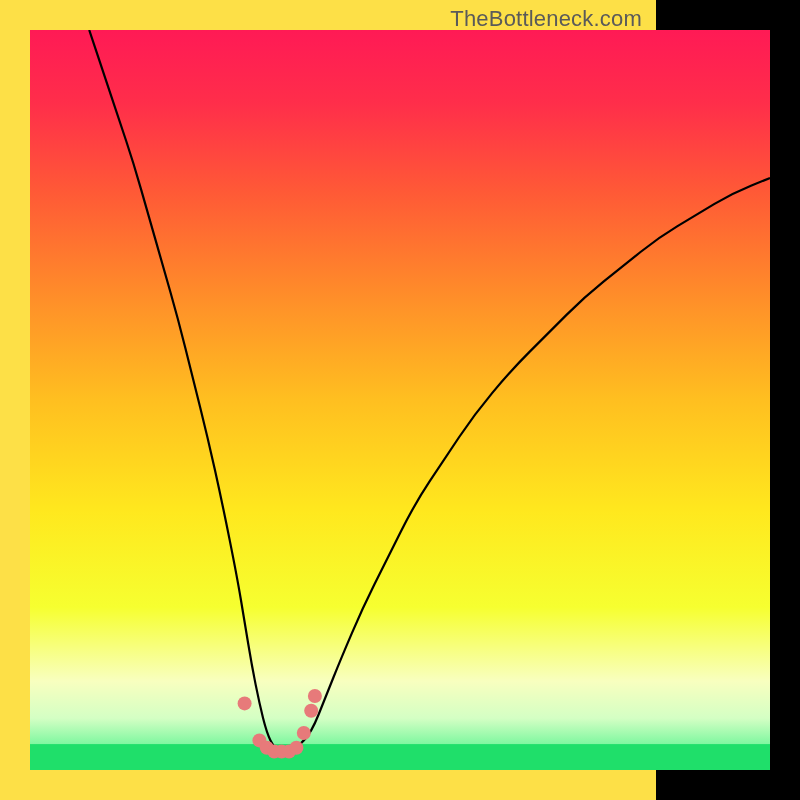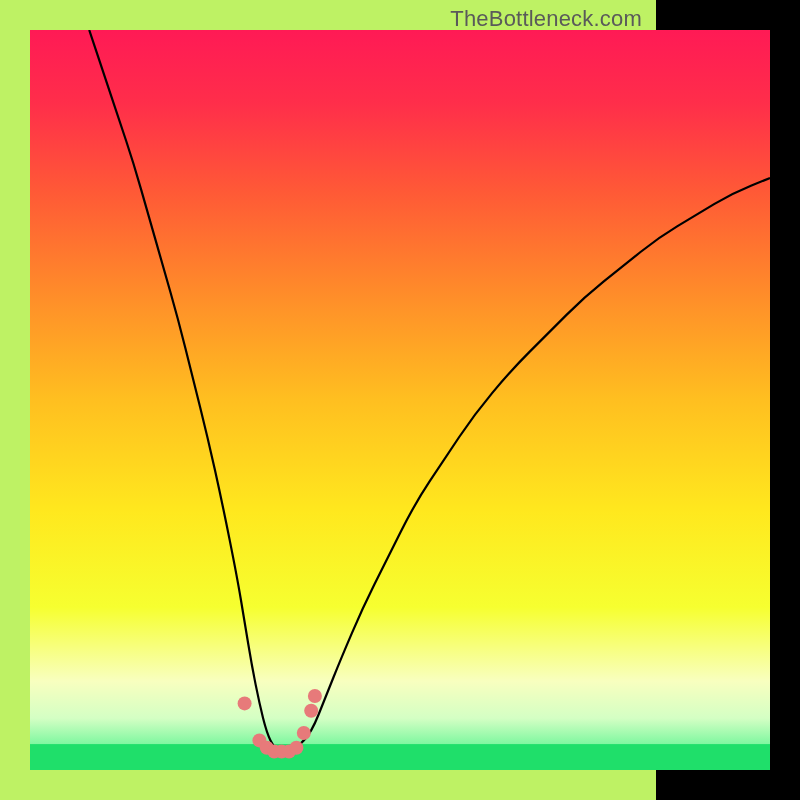--- a/index.html
+++ b/index.html
@@ -7,21 +7,21 @@
     padding: 0;
     width: 800px;
     height: 800px;
     background: #000;
     font-family: Arial, Helvetica, sans-serif;
     overflow: hidden;
   }
   .outer {
     width: 656px;
     height: 800px;
-    background: #bef264;
+    background: #fde047;
     position: relative;
   }
   .plot {
     position: absolute;
     left: 30px;
     top: 30px;
     width: 740px;
     height: 740px;
   }
   .watermark {

